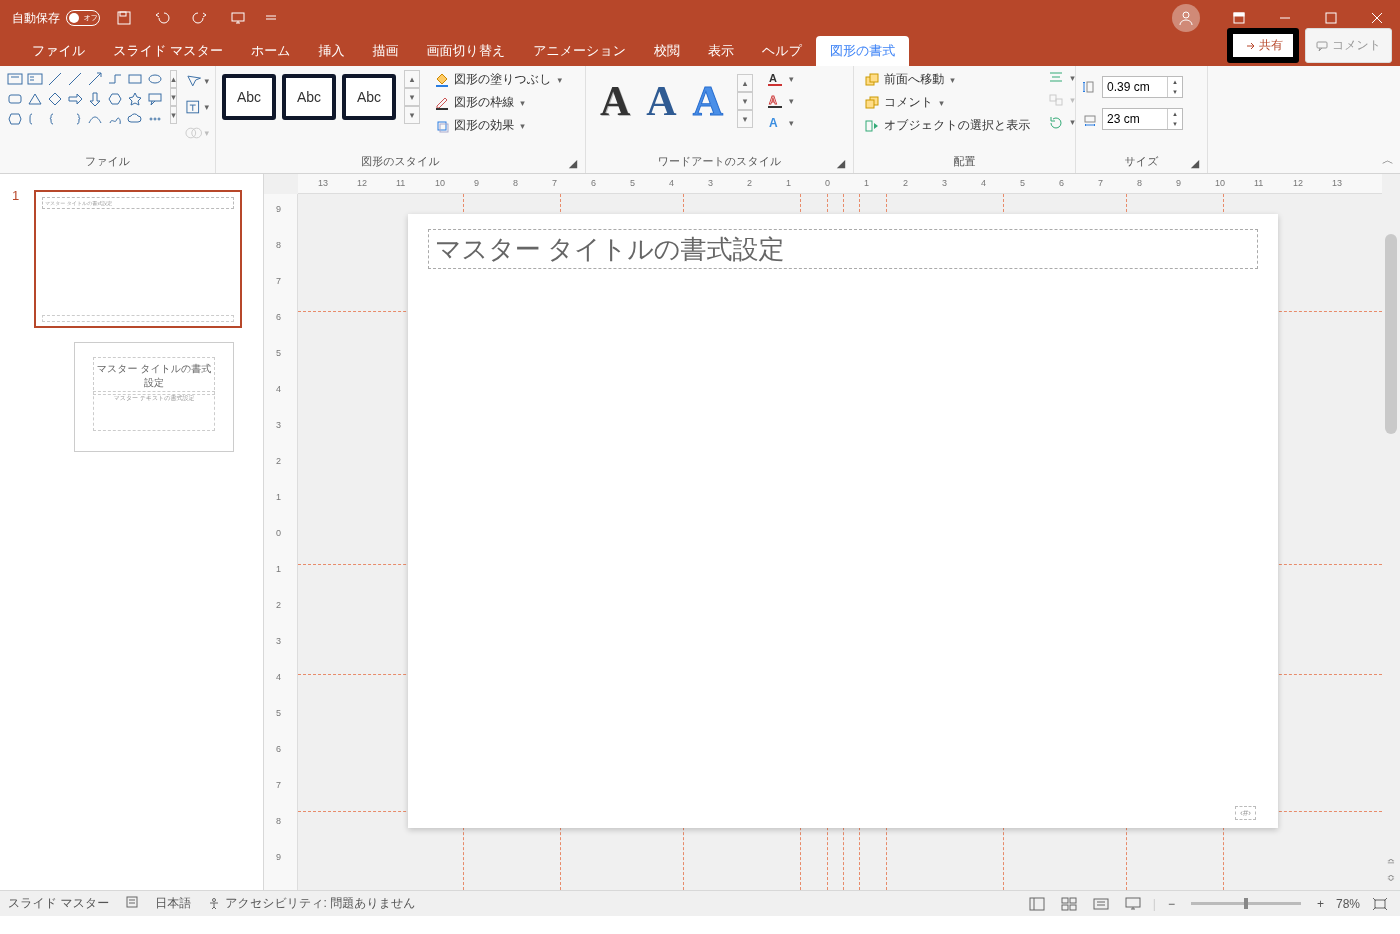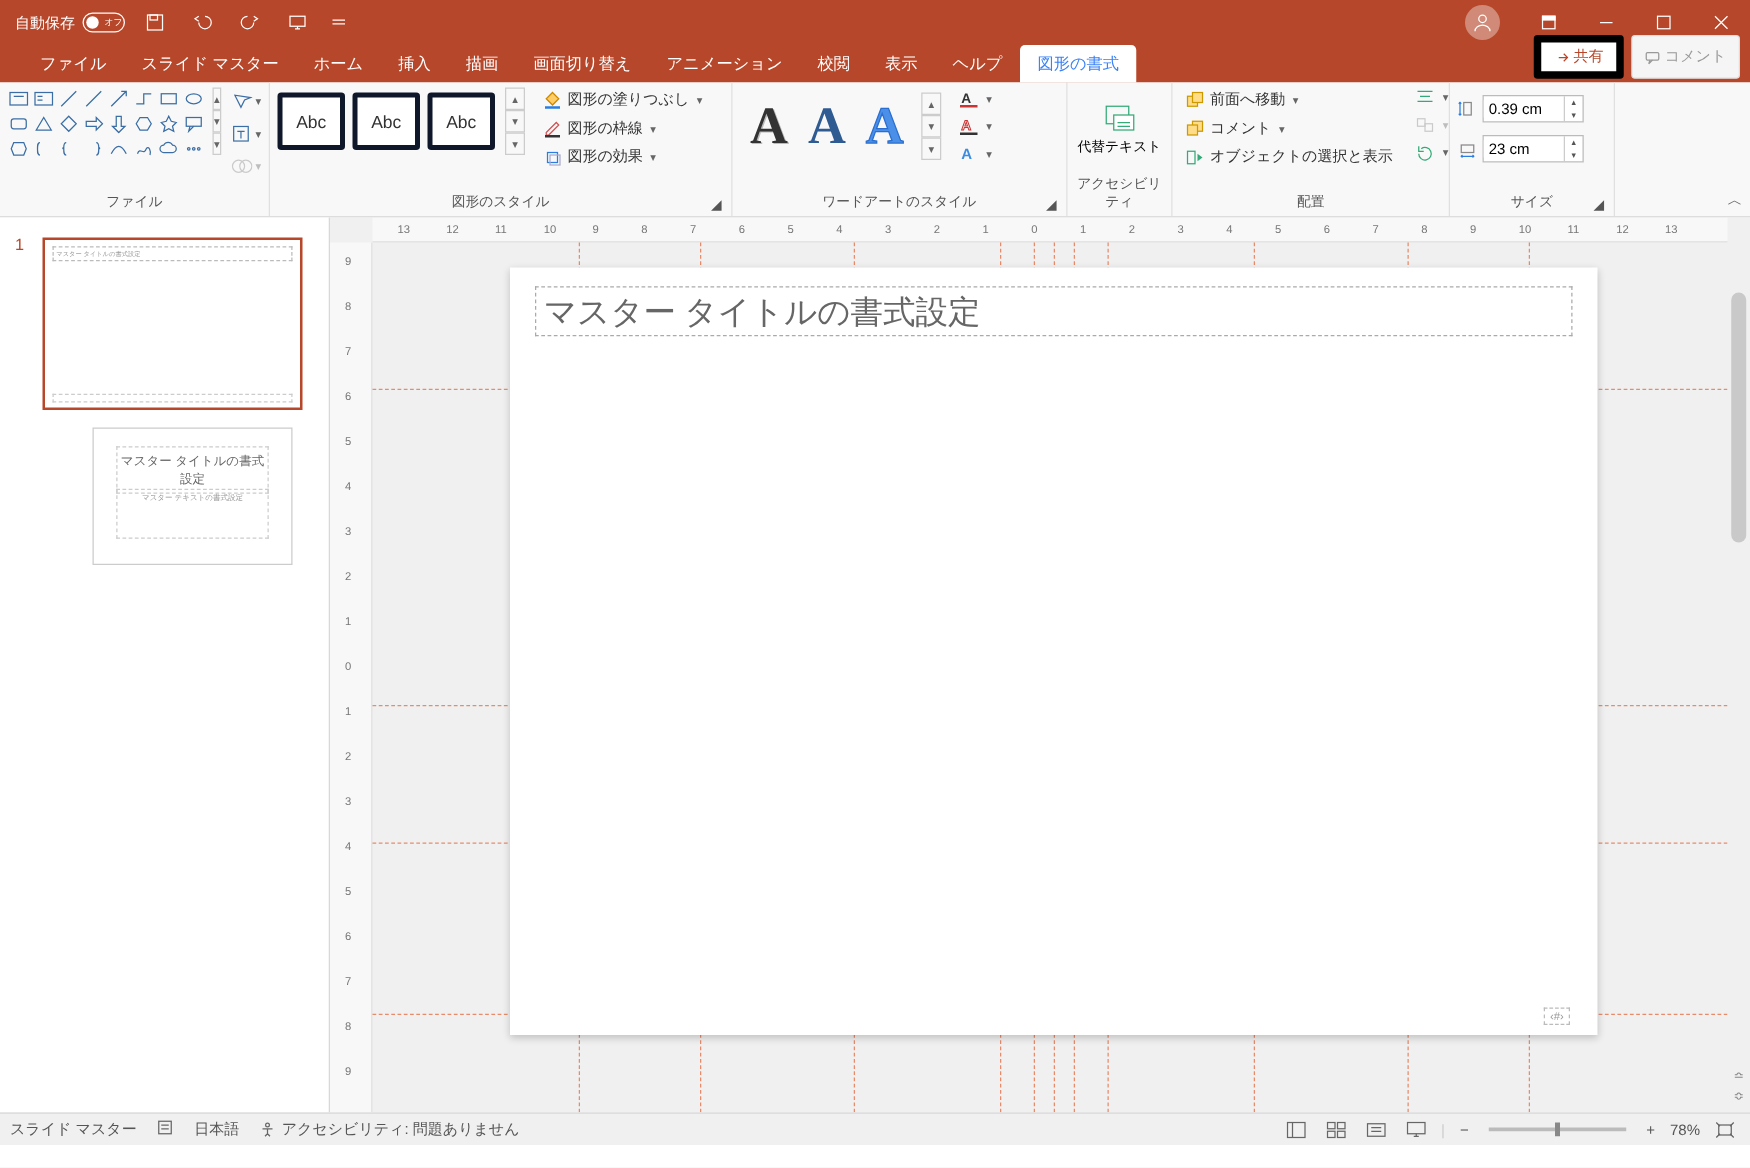--- a/index.html
+++ b/index.html
@@ -453,33 +453,20 @@
             <svg width="18" height="16" viewBox="0 0 18 16">
               <text x="2" y="12" font-size="12" fill="#3a8de0" font-weight="bold">A</text>
             </svg>
             <span class="drop-caret">▾</span>
           </div>
       </div>
     </div>
     <div class="ribbon-group-label"><span>ワードアートのスタイル</span><span class="dlg-launcher">◢</span></div>
   </div>
 
-  <div class="ribbon-group" style="width:84px;">
-    <div class="ribbon-group-content" style="flex-direction:column;align-items:center;justify-content:center;width:100%;">
-      <div style="display:flex;flex-direction:column;align-items:center;gap:2px;cursor:pointer;">
-        <svg width="28" height="26" viewBox="0 0 28 26">
-            <rect x="3" y="3" width="18" height="14" fill="none" stroke="#3a7"></rect>
-            <rect x="9" y="10" width="16" height="12" fill="#fff" stroke="#3a7"></rect>
-            <path d="M12 16h10M12 19h10" stroke="#3a7"></path>
-          </svg>
-        <span style="font-size:11px;text-align:center;">代替テキスト</span>
-      </div>
-    </div>
-    <div class="ribbon-group-label">アクセシビリティ</div>
-  </div>
 
   <div class="ribbon-group" style="width:222px;">
     <div class="ribbon-group-content">
       <div class="arr-col">
         <div class="arr-row">
             <svg viewBox="0 0 16 14">
               <rect x="2" y="4" width="8" height="8" fill="#fd8" stroke="#c90"></rect>
               <rect x="6" y="1" width="8" height="8" fill="#fd8" stroke="#c90"></rect>
             </svg>
             <span>前面へ移動</span>

